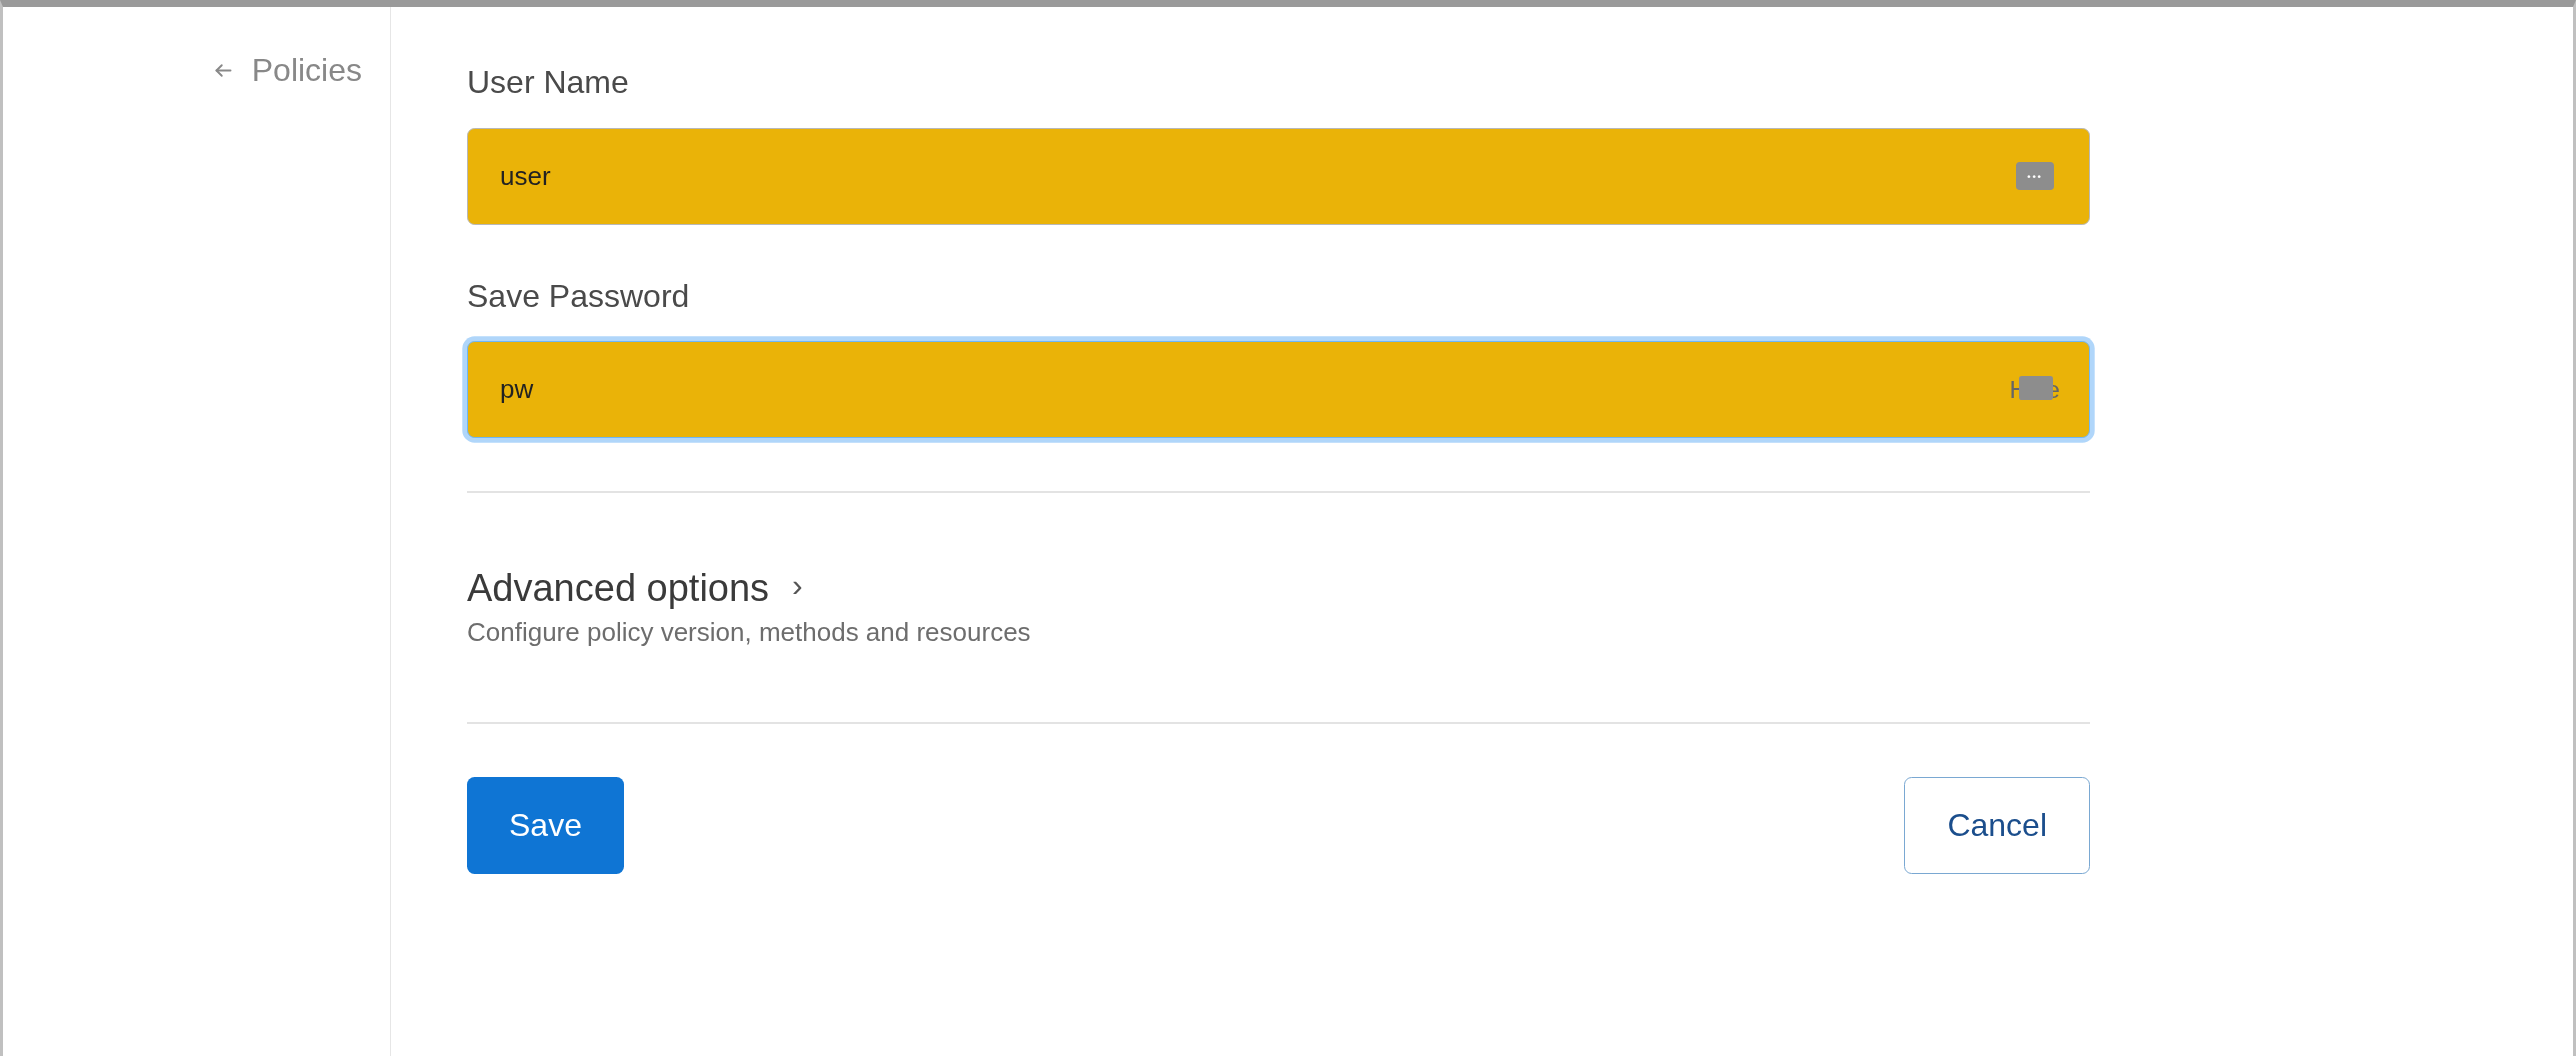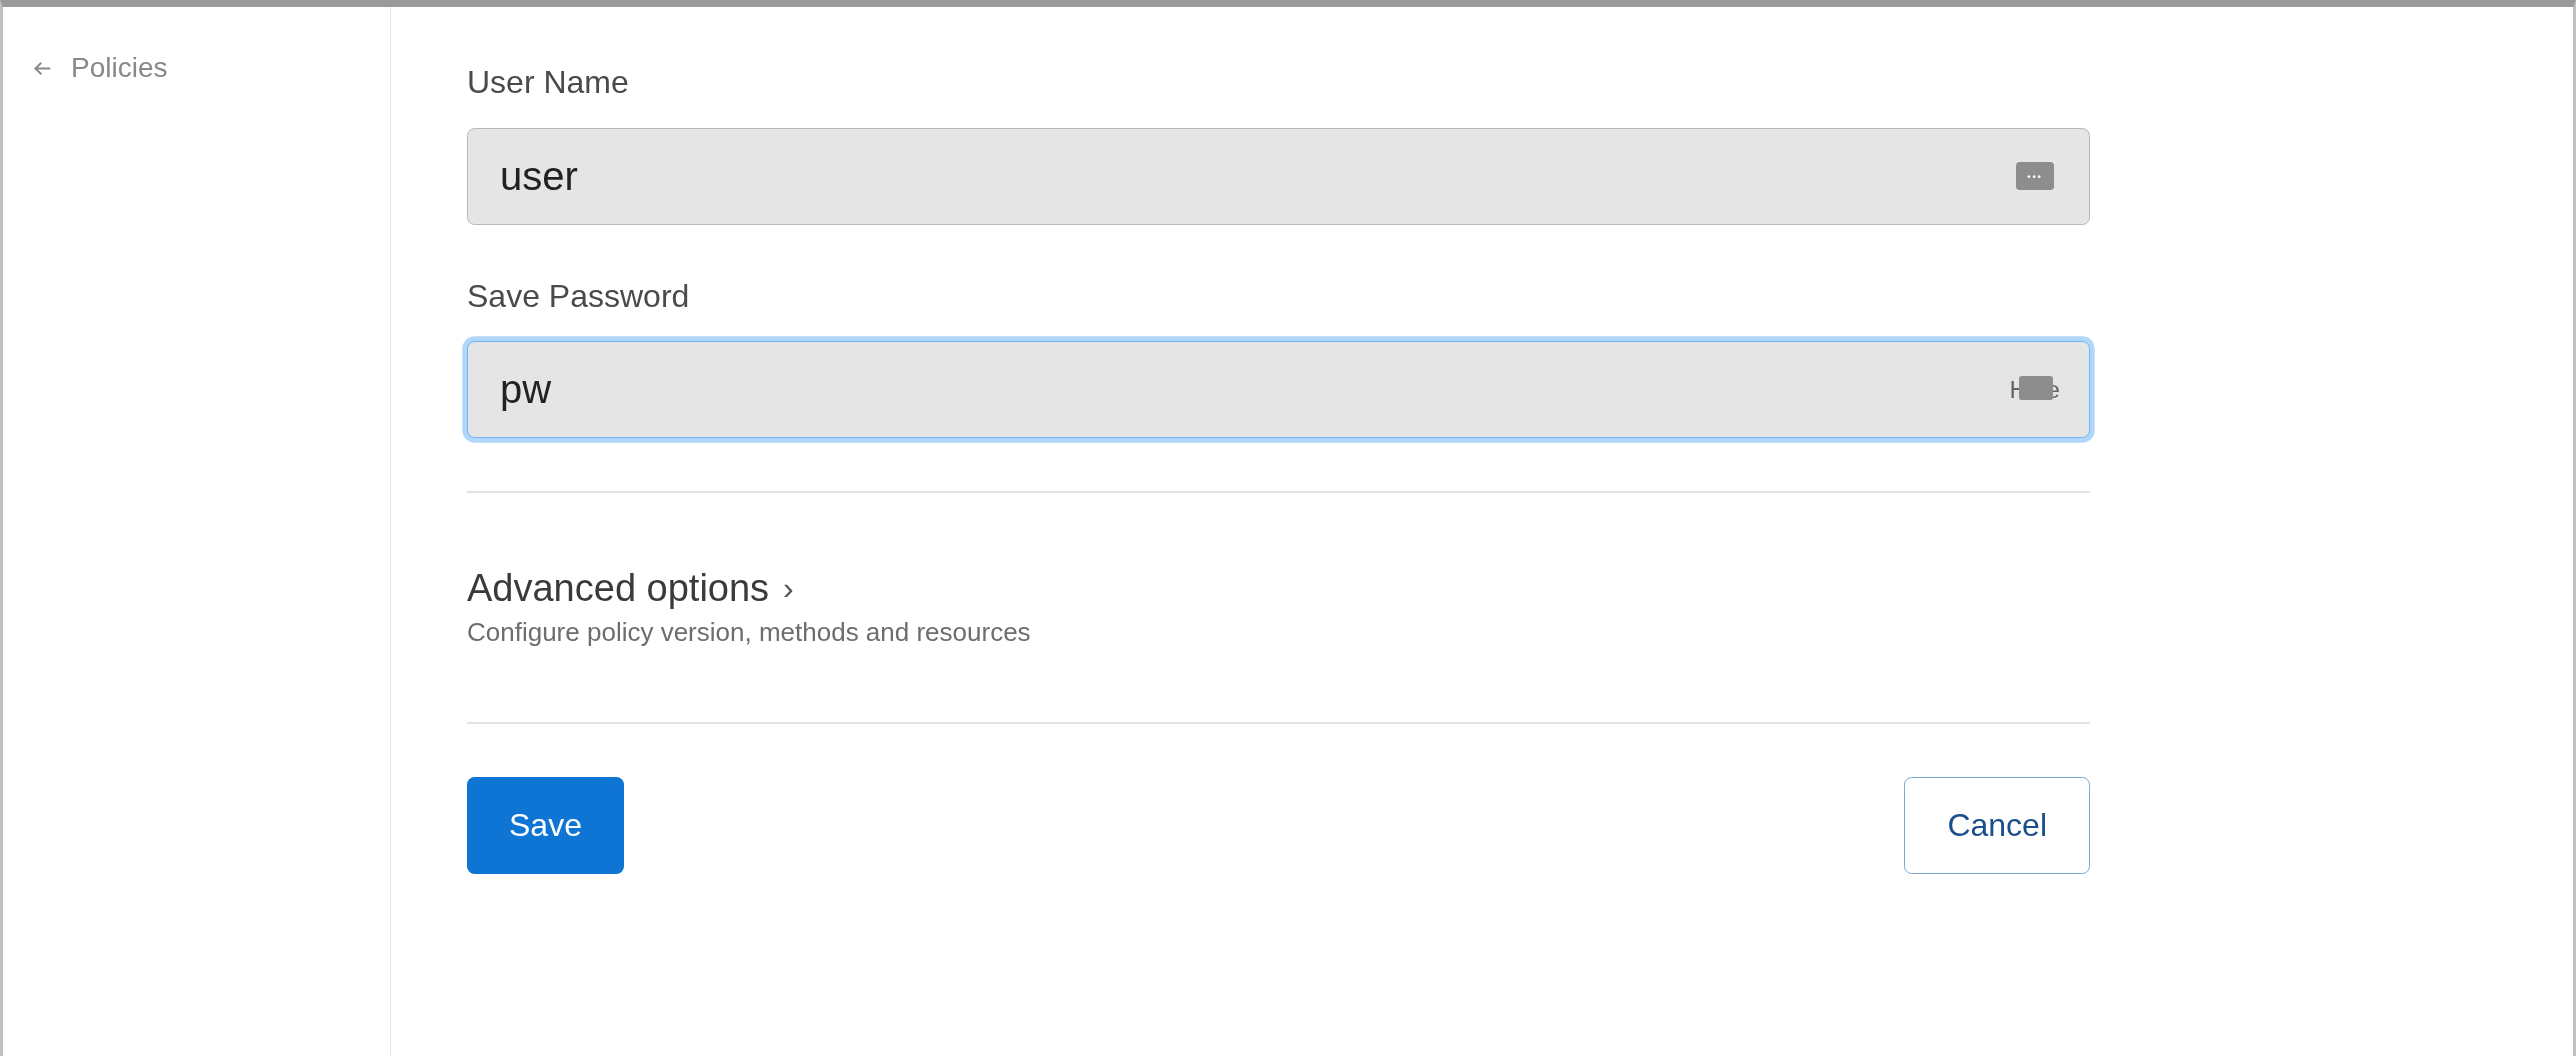--- a/index.html
+++ b/index.html
@@ -21,23 +21,24 @@
     .sidebar {
       width: 388px;
       border-right: 1.9px solid #e6e6e6;
       padding: 45px 28px 0 28px;
     }
     .back-link {
       display: flex;
       align-items: center;
       gap: 17px;
       color: #888;
-      font-size: 28px;
+      font-size: 32px;
       cursor: pointer;
       user-select: none;
+      justify-content: flex-end;
     }
     .back-arrow {
       width: 23px;
       height: 23px;
       display: inline-flex;
       align-items: center;
       justify-content: center;
     }
     .back-arrow svg { stroke: #888; }
     .main {
@@ -54,23 +55,23 @@
     .input-wrap {
       position: relative;
       margin-bottom: 53px;
     }
     .text-input {
       width: 100%;
       height: 97px;
       border: 1.9px solid #b8b8b8;
       border-radius: 7.6px;
       padding: 0 85px 0 32px;
-      font-size: 40px;
+      font-size: 26px;
       color: #222;
-      background: #e5e5e5;
+      background: #eab308;
       outline: none;
       font-family: inherit;
     }
     .pw-icon {
       position: absolute;
       right: 36px;
       top: 50%;
       transform: translateY(-50%);
       width: 38px;
       height: 28px;
@@ -107,22 +108,21 @@
       height: 1.9px;
       background: #e3e3e3;
       border: none;
       margin: 0;
     }
     .advanced {
       padding: 74px 0 74px 0;
     }
     .advanced-header {
       display: flex;
-      align-items: center;
-      gap: 14px;
+      gap: 23px;
       cursor: pointer;
       user-select: none;
     }
     .advanced-title {
       font-size: 38px;
       color: #3a3a3a;
       font-weight: 400;
     }
     .chevron {
       font-size: 32px;

